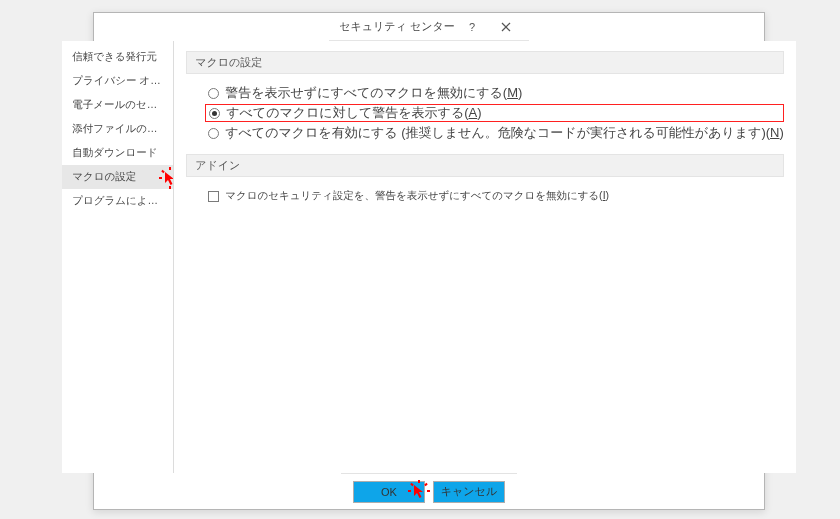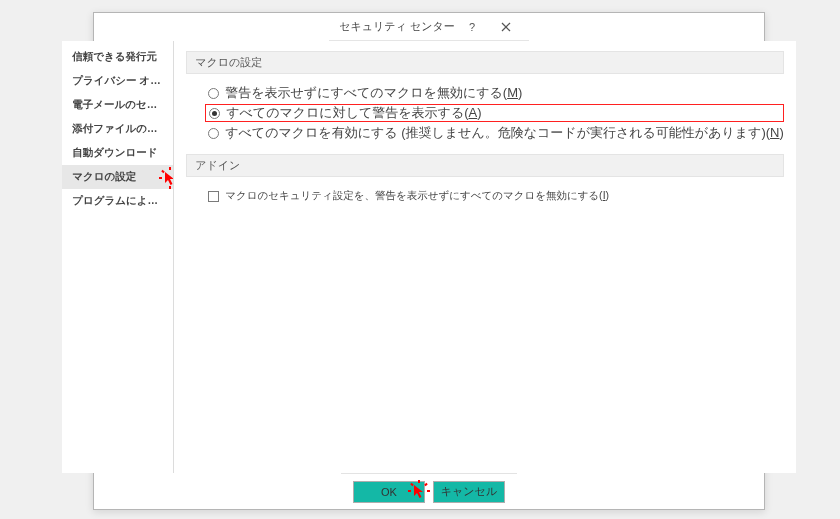--- a/index.html
+++ b/index.html
@@ -68,21 +68,20 @@
   }
   .sidebar-item {
     padding: 5px 10px;
     font-size: 10.5px;
     color: #444;
     cursor: default;
     white-space: nowrap;
     overflow: hidden;
     text-overflow: ellipsis;
     position: relative;
-    font-weight: bold;
   }
   .sidebar-item.selected {
     background: #e7e7e7;
   }
 
   .content {
     flex: 1;
     padding: 10px 12px;
     background: #fff;
     overflow: hidden;
@@ -160,21 +159,21 @@
     align-items: center;
     justify-content: flex-end;
     padding: 0 12px;
     gap: 8px;
     position: relative;
   }
   .btn {
     min-width: 72px;
     height: 22px;
     border: 1px solid #adadad;
-    background: #14b8a6;
+    background: #0ea5e9;
     font-size: 11px;
     color: #333;
     display: flex;
     align-items: center;
     justify-content: center;
     cursor: default;
     position: relative;
   }
 
   

